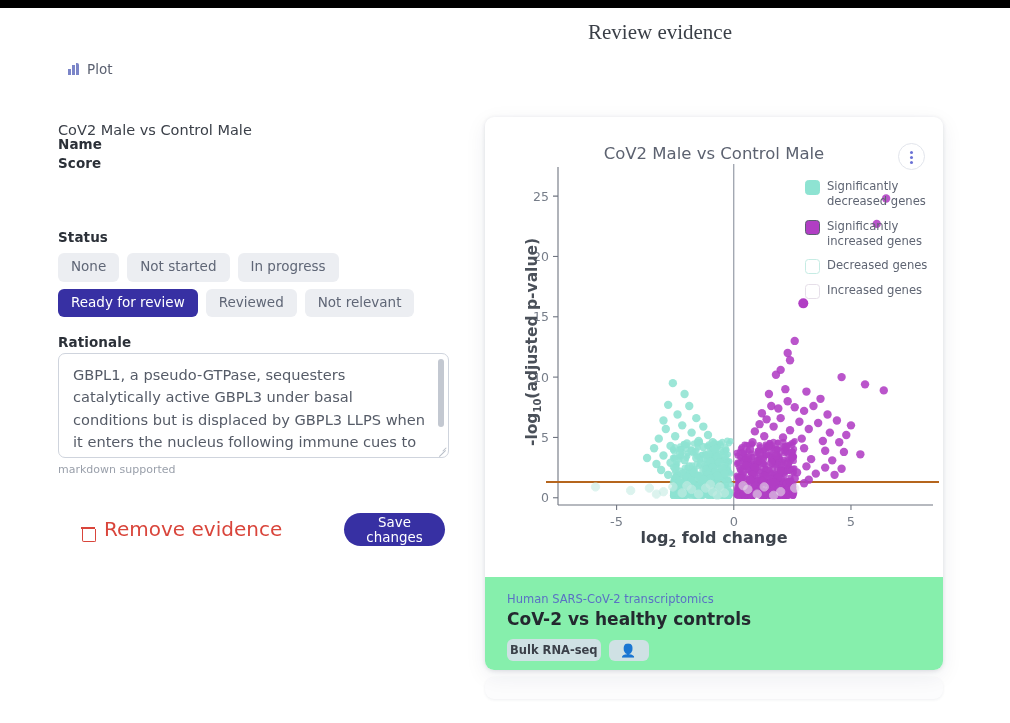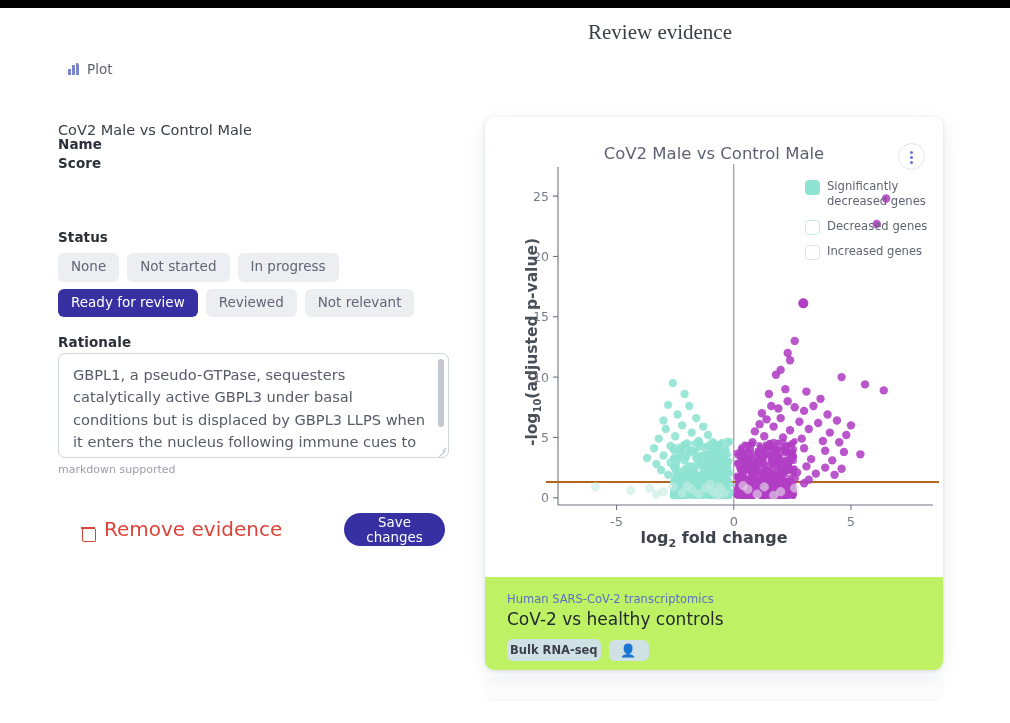--- a/index.html
+++ b/index.html
@@ -93,23 +93,23 @@
 
   .legend { position:absolute; right:10px; top:62px; width:128px; }
   .leg-row { display:flex; align-items:flex-start; gap:7px; margin-bottom:9px; }
   .sw { width:15px; height:15px; border-radius:3.5px; flex:0 0 auto; margin-top:1px; }
   .sw.sig-dec { background:#8ee3d2; border:1px solid #8ee3d2; }
   .sw.sig-inc { background:#b13ec4; border:1.5px solid #5c5f72; }
   .sw.dec { background:#fff; border:1.5px solid #c6ece4; }
   .sw.inc { background:#fff; border:1.5px solid #e6dfe9; }
   .leg-lbl { font-size:11.6px; color:#5f6573; line-height:1.32; }
 
-  .info { position:absolute; left:0; bottom:0; width:458px; height:93px; background:#bef264; padding:15px 22px; }
+  .info { position:absolute; left:0; bottom:0; width:458px; height:93px; background:#86efac; padding:15px 22px; }
   .info-sub { font-size:11.5px; color:#5a71c4; margin-bottom:3px; }
-  .info-ttl { font-size:17px; font-weight:normal; color:#24282f; margin-bottom:10px; }
+  .info-ttl { font-size:17px; font-weight:bold; color:#24282f; margin-bottom:10px; }
   .tags { display:flex; gap:8px; align-items:center; }
   .tag { background:#cfe1e4; color:#3b4049; border-radius:6px; padding:4px 3px;
          font-size:11.5px; font-weight:bold; }
   .tag.icon-tag { padding:3px 12px; font-size:13px; }
 </style>
 </head>
 <body>
 
 <div class="topbar"></div>
 
@@ -1387,20 +1387,24 @@
     <div class="xlabel">
       log<sub>2</sub> fold change
     </div>
 
     <div class="legend">
       <div class="leg-row">
         <span class="sw sig-dec"></span>
         <span class="leg-lbl">Significantly decreased genes</span>
       </div>
       <div class="leg-row">
+        <span class="sw sig-inc"></span>
+        <span class="leg-lbl">Significantly increased genes</span>
+      </div>
+      <div class="leg-row">
         <span class="sw dec"></span>
         <span class="leg-lbl">Decreased genes</span>
       </div>
       <div class="leg-row">
         <span class="sw inc"></span>
         <span class="leg-lbl">Increased genes</span>
       </div>
     </div>
 
   </div>

